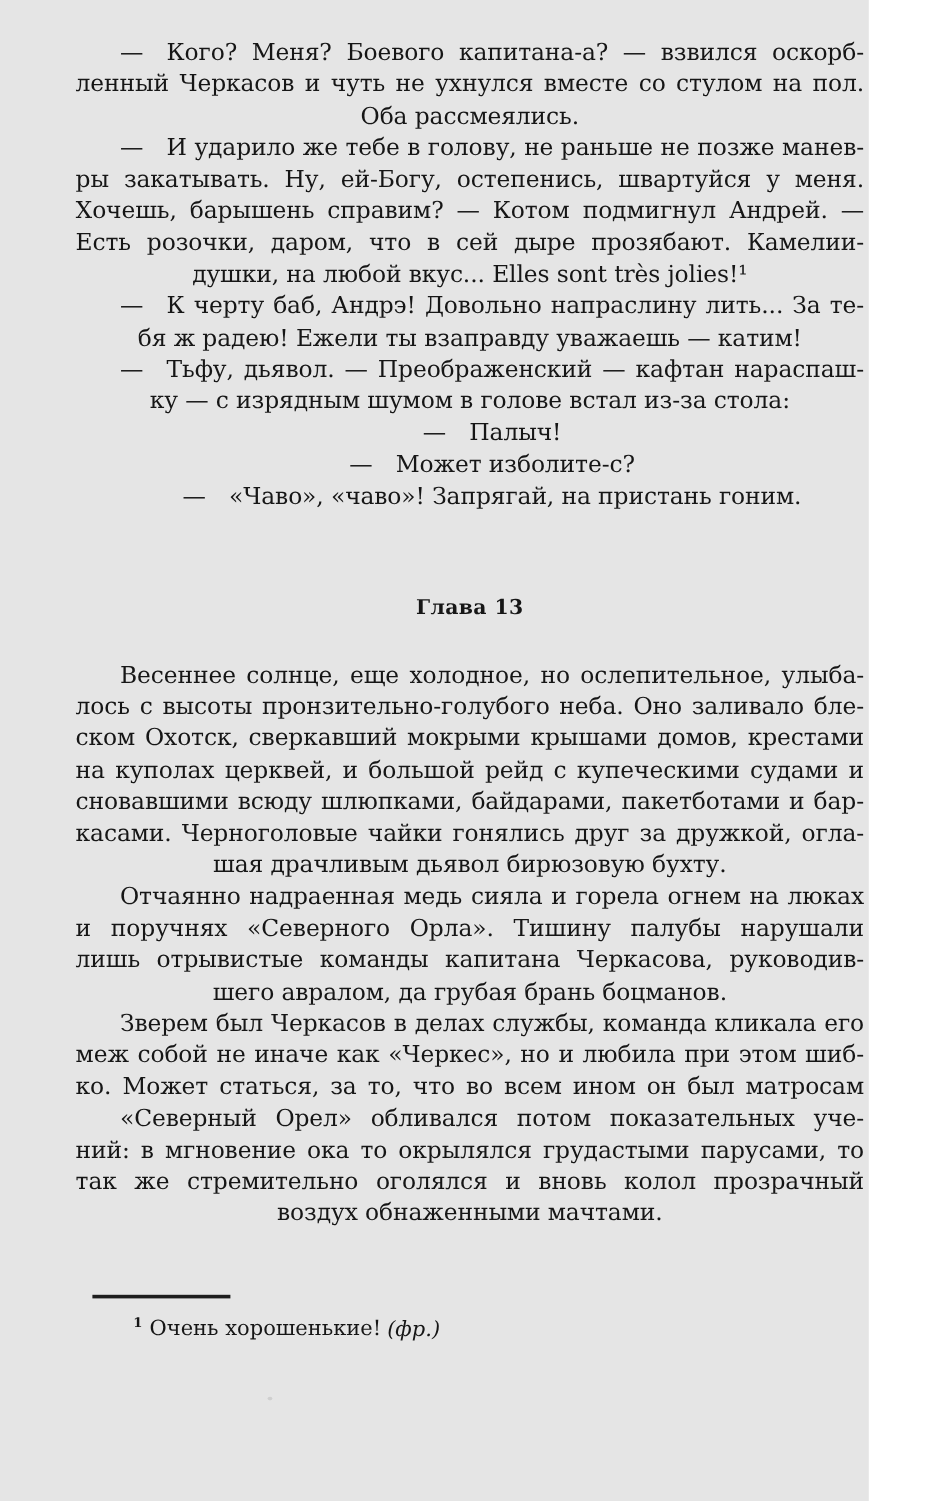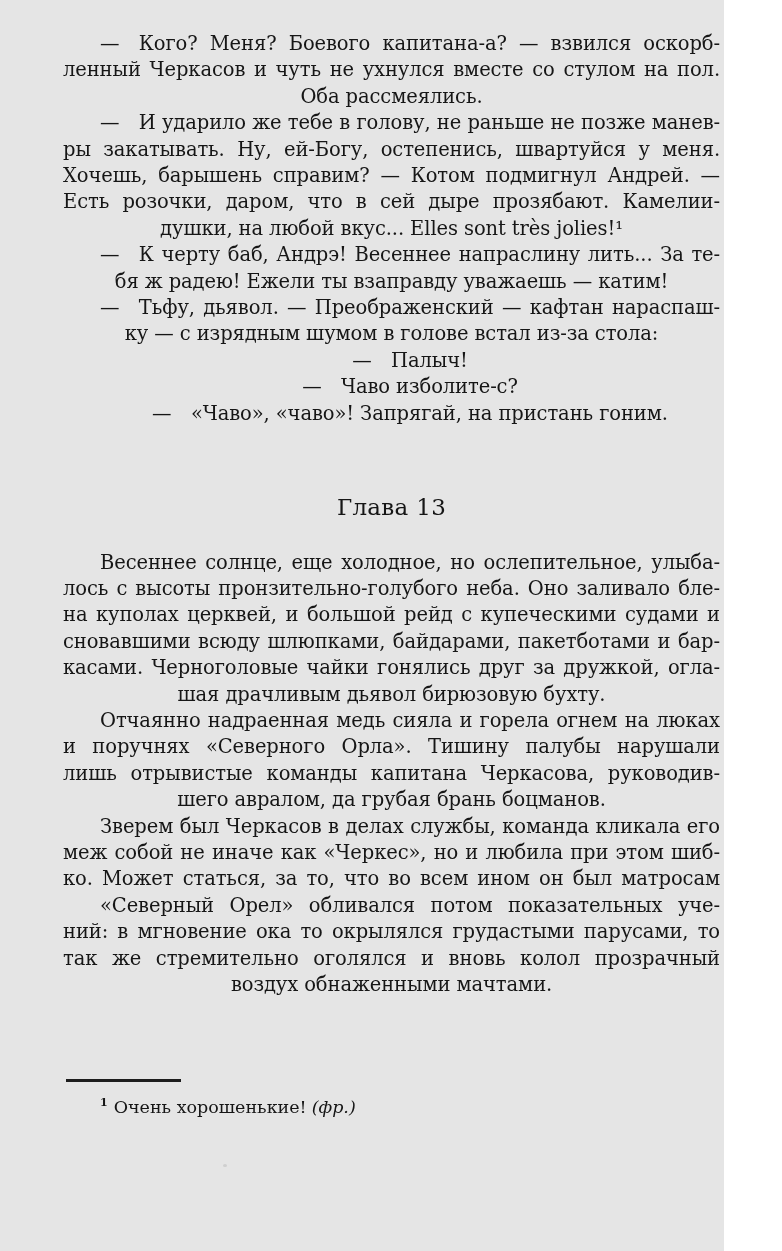--- a/index.html
+++ b/index.html
@@ -28,30 +28,30 @@
   .para { margin: 0; }
   .line { text-align: center; overflow: hidden; white-space: nowrap; }
   .line.just {
     text-align: justify;
     text-align-last: justify;
     white-space: normal;
   }
   .line.indent { text-indent: 37px; }
   .heading {
     text-align: center;
-    font-weight: normal;
-    font-size: 23px;
+    font-weight: bold;
+    font-size: 17px;
     line-height: 26.4px;
     letter-spacing: 0.3px;
     margin-top: 67px;
     margin-bottom: 29px;
   }
   .footnote {
     position: absolute;
-    left: 63px;
+    left: 74px;
     top: 1079px;
     width: 657px;
   }
   .fn-rule {
     width: 115px;
     height: 3px;
     background: #1d1d1d;
     margin-left: 3px;
   }
   .fn-line {
@@ -96,40 +96,41 @@
         <div class="line">Оба рассмеялись.</div>
       </div>
       <div class="para">
         <div class="line indent just">— И ударило же тебе в голову, не раньше не позже манев-</div>
         <div class="line just">ры закатывать. Ну, ей-Богу, остепенись, швартуйся у меня.</div>
         <div class="line just">Хочешь, барышень справим? — Котом подмигнул Андрей. —</div>
         <div class="line just">Есть розочки, даром, что в сей дыре прозябают. Камелии-</div>
         <div class="line">душки, на любой вкус... Elles sont très jolies!¹</div>
       </div>
       <div class="para">
-        <div class="line indent just">— К черту баб, Андрэ! Весеннее напраслину лить... За те-</div>
+        <div class="line indent just">— К черту баб, Андрэ! Довольно напраслину лить... За те-</div>
         <div class="line">бя ж радею! Ежели ты взаправду уважаешь — катим!</div>
       </div>
       <div class="para">
         <div class="line indent just">— Тьфу, дьявол. — Преображенский — кафтан нараспаш-</div>
         <div class="line">ку — с изрядным шумом в голове встал из-за стола:</div>
       </div>
       <div class="para">
         <div class="line indent">— Палыч!</div>
       </div>
       <div class="para">
-        <div class="line indent">— Чаво изболите-с?</div>
+        <div class="line indent">— Может изболите-с?</div>
       </div>
       <div class="para">
         <div class="line indent">— «Чаво», «чаво»! Запрягай, на пристань гоним.</div>
       </div>
       <div class="heading">Глава 13</div>
       <div class="para">
         <div class="line indent just">Весеннее солнце, еще холодное, но ослепительное, улыба-</div>
         <div class="line just">лось с высоты пронзительно-голубого неба. Оно заливало бле-</div>
+        <div class="line just">ском Охотск, сверкавший мокрыми крышами домов, крестами</div>
         <div class="line just">на куполах церквей, и большой рейд с купеческими судами и</div>
         <div class="line just">сновавшими всюду шлюпками, байдарами, пакетботами и бар-</div>
         <div class="line just">касами. Черноголовые чайки гонялись друг за дружкой, огла-</div>
         <div class="line">шая драчливым дьявол бирюзовую бухту.</div>
       </div>
       <div class="para">
         <div class="line indent just">Отчаянно надраенная медь сияла и горела огнем на люках</div>
         <div class="line just">и поручнях «Северного Орла». Тишину палубы нарушали</div>
         <div class="line just">лишь отрывистые команды капитана Черкасова, руководив-</div>
         <div class="line">шего авралом, да грубая брань боцманов.</div>

